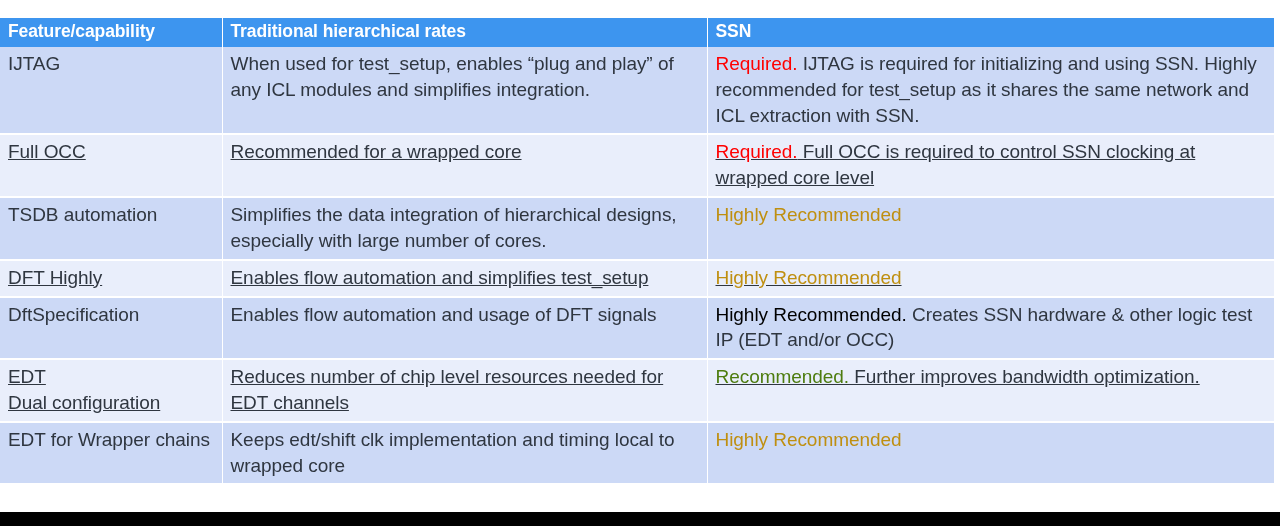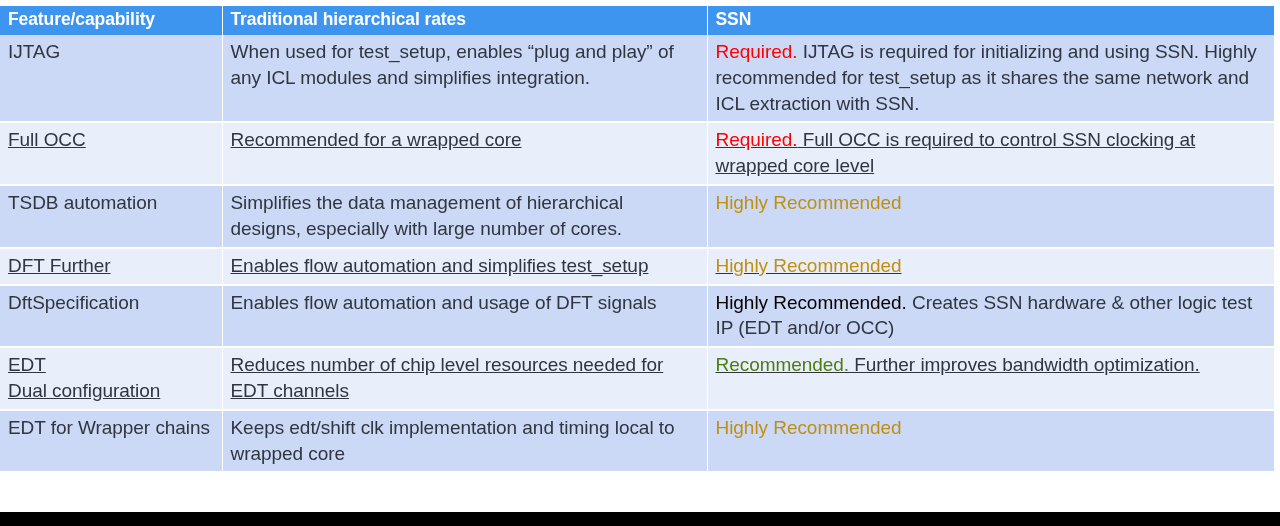--- a/index.html
+++ b/index.html
@@ -17,21 +17,21 @@
   #slide {
     position: relative;
     width: 1280px;
     height: 526px;
     background: #ffffff;
   }
 
   #table-wrap {
     position: absolute;
     left: 0px;
-    top: 6px;
+    top: 18px;
     width: 1274px;
   }
 
   table.cmp {
     width: 1274px;
     border-collapse: collapse;
     table-layout: fixed;
     font-size: 17.5px;
   }
 
@@ -116,25 +116,25 @@
             <td>When used for test_setup, enables “plug and play” of any ICL modules and simplifies integration.</td>
             <td><span style="color: rgb(255, 0, 0);">Required.</span><span class="cell-text"> IJTAG is required for initializing and using SSN. Highly recommended for test_setup as it shares the same network and ICL extraction with SSN.</span></td>
           </tr>
           <tr class="band-light">
             <td>Full OCC</td>
             <td>Recommended for a wrapped core</td>
             <td><span style="color: rgb(255, 0, 0);">Required.</span><span class="cell-text"> Full OCC is required to control SSN clocking at wrapped core level</span></td>
           </tr>
           <tr class="band-dark">
             <td>TSDB automation</td>
-            <td>Simplifies the data management of hierarchical designs, especially with large number of cores.</td>
+            <td>Simplifies the data integration of hierarchical designs, especially with large number of cores.</td>
             <td><span style="color: rgb(191, 143, 16);">Highly Recommended</span></td>
           </tr>
           <tr class="band-light">
-            <td>DFT Further</td>
+            <td>DFT Highly</td>
             <td>Enables flow automation and simplifies test_setup</td>
             <td><span style="color: rgb(191, 143, 16);">Highly Recommended</span></td>
           </tr>
           <tr class="band-dark">
             <td>DftSpecification</td>
             <td>Enables flow automation and usage of DFT signals</td>
             <td><span style="color: #000000;">Highly Recommended.</span><span class="cell-text"> Creates SSN hardware &amp; other logic test IP (EDT and/or OCC)</span></td>
           </tr>
           <tr class="band-light">
             <td>EDT<br>Dual configuration</td>

